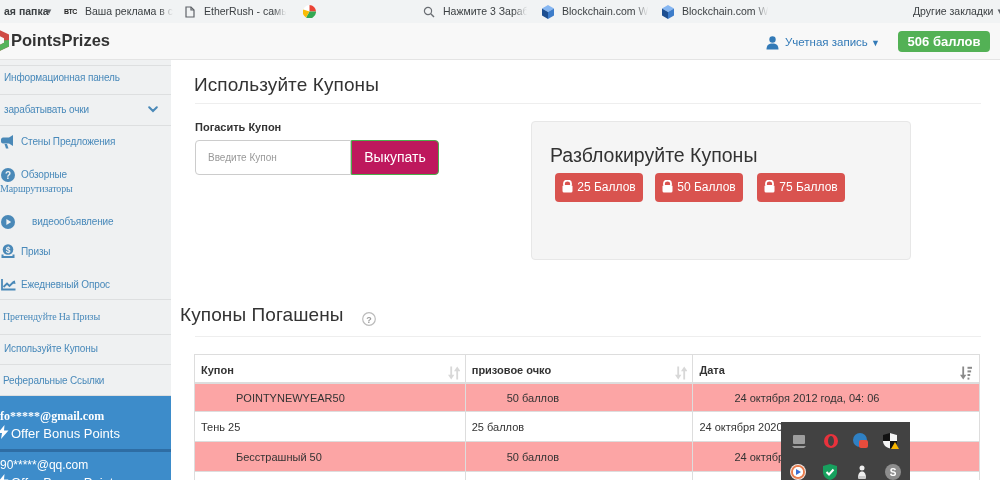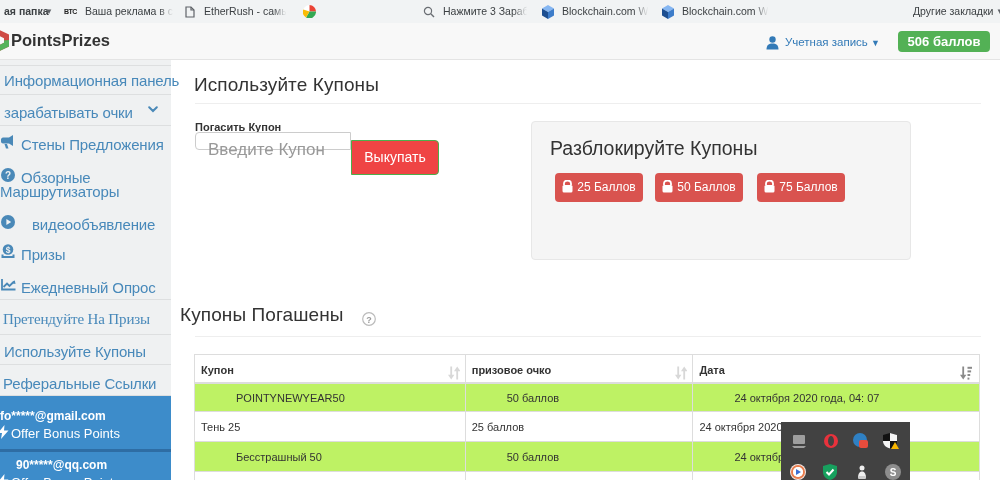--- a/index.html
+++ b/index.html
@@ -15,42 +15,42 @@
 
 #navbar { position:absolute; left:0; top:23px; width:1000px; height:37px; background:#f8f8f8; border-bottom:1px solid #e4e4e4; }
 #brandtxt { position:absolute; left:11px; top:31px; font-size:16.5px; font-weight:bold; color:#333; }
 #acct { position:absolute; left:785px; top:36px; font-size:11.5px; color:#337ab7; }
 #ptsbtn { position:absolute; left:898px; top:31px; width:92px; height:21px; background:#53b155; border-radius:4px;
   color:#fff; font-size:13px; font-weight:bold; text-align:center; line-height:21px; }
 
 
 #sidebar { position:absolute; left:0; top:60px; width:171px; height:420px; background:#eff1f2; }
 .sline { position:absolute; left:0; width:171px; height:0; border-top:1px solid #dddfe0; }
-.sitem { position:absolute; left:0; font-size:15px; letter-spacing:-0.15px; color:#4889ba; white-space:nowrap; }
+.sitem { position:absolute; left:0; font-size:10px; letter-spacing:-0.15px; color:#4889ba; white-space:nowrap; }
 .sblue { position:absolute; left:0; width:171px; background:#3d8cca; color:#fff; }
 .h20 { position:absolute; font-size:19px; color:#333; white-space:nowrap; letter-spacing:0.1px; }
 .hr { position:absolute; height:0; border-top:1px solid #eee; }
 
 #lbl { position:absolute; left:195px; top:121px; font-size:11px; font-weight:bold; color:#333; }
-#inp { position:absolute; left:195px; top:132px; width:156px; height:18px; background:#fff; border:1px solid #ccc;
-  border-radius:4px 0 0 4px; font-size:17px; color:#999; line-height:33px; padding-left:12px; }
-#redeem { position:absolute; left:351px; top:140px; width:88px; height:35px; background:#ef4444; border:1px solid #4cae4c;
+#inp { position:absolute; left:195px; top:140px; width:156px; height:35px; background:#fff; border:1px solid #ccc;
+  border-radius:4px 0 0 4px; font-size:10px; color:#999; line-height:33px; padding-left:12px; }
+#redeem { position:absolute; left:351px; top:140px; width:88px; height:35px; background:#be185d; border:1px solid #4cae4c;
   border-radius:0 4px 4px 0; color:#fff; font-size:14px; text-align:center; line-height:33px; }
 
 #card { position:absolute; left:531px; top:121px; width:380px; height:139px; background:#f5f5f5;
   border:1px solid #e7e7e7; border-radius:4px; }
-#cardtitle { position:absolute; left:18px; top:15px; font-size:19.5px; color:#333; white-space:nowrap; }
+#cardtitle { position:absolute; left:18px; top:22px; font-size:19.5px; color:#333; white-space:nowrap; }
 .rbtn { position:absolute; height:29px; background:#d9534f; border-radius:4px; color:#fff; font-size:12px;
   text-align:center; line-height:29px; white-space:nowrap; }
 
 
 #tbl { position:absolute; left:194px; top:354px; width:786px; border-collapse:collapse; font-size:11px; color:#333; }
 #tbl th { border:1px solid #ddd; border-bottom:2px solid #ddd; font-weight:bold; text-align:left; padding:8px 6px 4px 6px; height:28px; position:relative; background:#fff; }
 #tbl td { border:1px solid #ddd; padding:1px 6px 0 6px; height:29px; }
-#tbl tr.odd td { background:#bef264;padding-left:41px; }
+#tbl tr.odd td { background:#fca5a5;padding-left:41px; }
 .sortic { position:absolute; right:5px; top:11px; width:12px; height:14px; }
 .sortic3 { position:absolute; right:7px; top:11px; width:12px; height:14px; }
 
 
 #tray { position:absolute; left:781px; top:422px; width:129px; height:58px; background:#424242; }
 .tico { position:absolute; width:16px; height:16px; }
 </style>
 </head>
 <body>
 
@@ -136,40 +136,40 @@
     </svg>
   <div class="sitem" style="top:12px; left:4px;">Информационная панель</div>
   <div class="sline" style="top:34px;"></div>
   <div class="sitem" style="top:44px; left:4px;">зарабатывать очки</div>
   <svg class="abs" style="left:148px; top:46px;" width="10" height="7" viewBox="0 0 10 7">
       <path d="M1.2 1.2 L5 5 L8.8 1.2" fill="none" stroke="#4a89b8" stroke-width="2" stroke-linecap="round"></path>
     </svg>
   <div class="sline" style="top:65px;"></div>
   <div class="sitem" style="top:76px; left:21px;">Стены Предложения</div>
   <div class="sitem" style="top:109px; left:21px;">Обзорные</div>
-  <div class="sitem" style="top:123px; left:0px;">Маршрутизаторы</div>
+  <div class="sitem" style="top:123px; left:0px;font-family:Liberation Serif, serif;">Маршрутизаторы</div>
   <div class="sitem" style="top:156px; left:21px;padding-left:11px;">видеообъявление</div>
   <div class="sitem" style="top:186px; left:21px;">Призы</div>
   <div class="sitem" style="top:219px; left:21px;">Ежедневный Опрос</div>
   <div class="sline" style="top:239px;"></div>
   <div class="sitem" style="top:251px; left:3px;font-family:Liberation Serif, serif;">Претендуйте На Призы</div>
   <div class="sline" style="top:274px;"></div>
   <div class="sitem" style="top:283px; left:4px;">Используйте Купоны</div>
   <div class="sline" style="top:304px;"></div>
   <div class="sitem" style="top:315px; left:3px;">Реферальные Ссылки</div>
   <div class="sline" style="top:335px;"></div>
   <div class="sblue" style="top:336px; height:56px; border-bottom:3px solid #2e6da4;">
-    <div style="position:absolute; left:0; top:13px; font-size:12px; font-weight:bold;">fo*****@gmail.com</div>
+    <div style="position:absolute; left:0; top:13px; font-size:12px; font-weight:bold;font-family:Liberation Serif, serif;">fo*****@gmail.com</div>
     <svg class="abs" style="left:-2px; top:29px;" width="11" height="14" viewBox="0 0 11 14">
         <path d="M6.5 0 L0 8 H4 L3 14 L10.5 5.5 H6 Z" fill="#fff"></path>
       </svg>
       <div style="position:absolute; left:11px; top:30px; font-size:13px;">Offer Bonus Points</div>
   </div>
   <div class="sblue" style="top:392px; height:28px;">
-    <div style="position:absolute; left:0; top:6px; font-size:12px; font-weight:bold;margin-left:16px;">90*****@qq.com</div>
+    <div style="position:absolute; left:0; top:6px; font-size:12px; font-weight:normal;">90*****@qq.com</div>
     <svg class="abs" style="left:-2px; top:22px;" width="11" height="14" viewBox="0 0 11 14">
         <path d="M6.5 0 L0 8 H4 L3 14 L10.5 5.5 H6 Z" fill="#fff"></path>
       </svg>
       <div style="position:absolute; left:11px; top:23px; font-size:13px;">Offer Bonus Points</div>
   </div>
 </div>
 
 <div class="h20" style="left:194px; top:74px;">Используйте Купоны</div>
 <div class="hr" style="left:195px; top:103px; width:786px;"></div>
 
@@ -220,21 +220,21 @@
             <path d="M0 8.8 L6.4 8.8 L3.2 13.5 Z" fill="#8a8a8a"></path>
             <rect x="7.5" y="0.8" width="4.5" height="2" fill="#8a8a8a"></rect>
             <rect x="7.5" y="4.4" width="3.6" height="2" fill="#8a8a8a"></rect>
             <rect x="7.5" y="8" width="2.7" height="2" fill="#8a8a8a"></rect>
             <rect x="7.5" y="11.6" width="1.9" height="2" fill="#8a8a8a"></rect>
           </svg></th>
   </tr>
   <tr class="odd">
         <td>POINTYNEWYEAR50</td>
         <td>50 баллов</td>
-        <td>24 октября 2020 года, 04: 07</td>
+        <td>24 октября 2012 года, 04: 06</td>
       </tr>
   <tr style="height:30px;">
         <td>Тень 25</td>
         <td>25 баллов</td>
         <td>24 октября 2020 года, 04: 05</td>
       </tr>
   <tr class="odd" style="height:30px;">
         <td>Бесстрашный 50</td>
         <td>50 баллов</td>
         <td>24 октября 2020 года, 04: 05</td>

